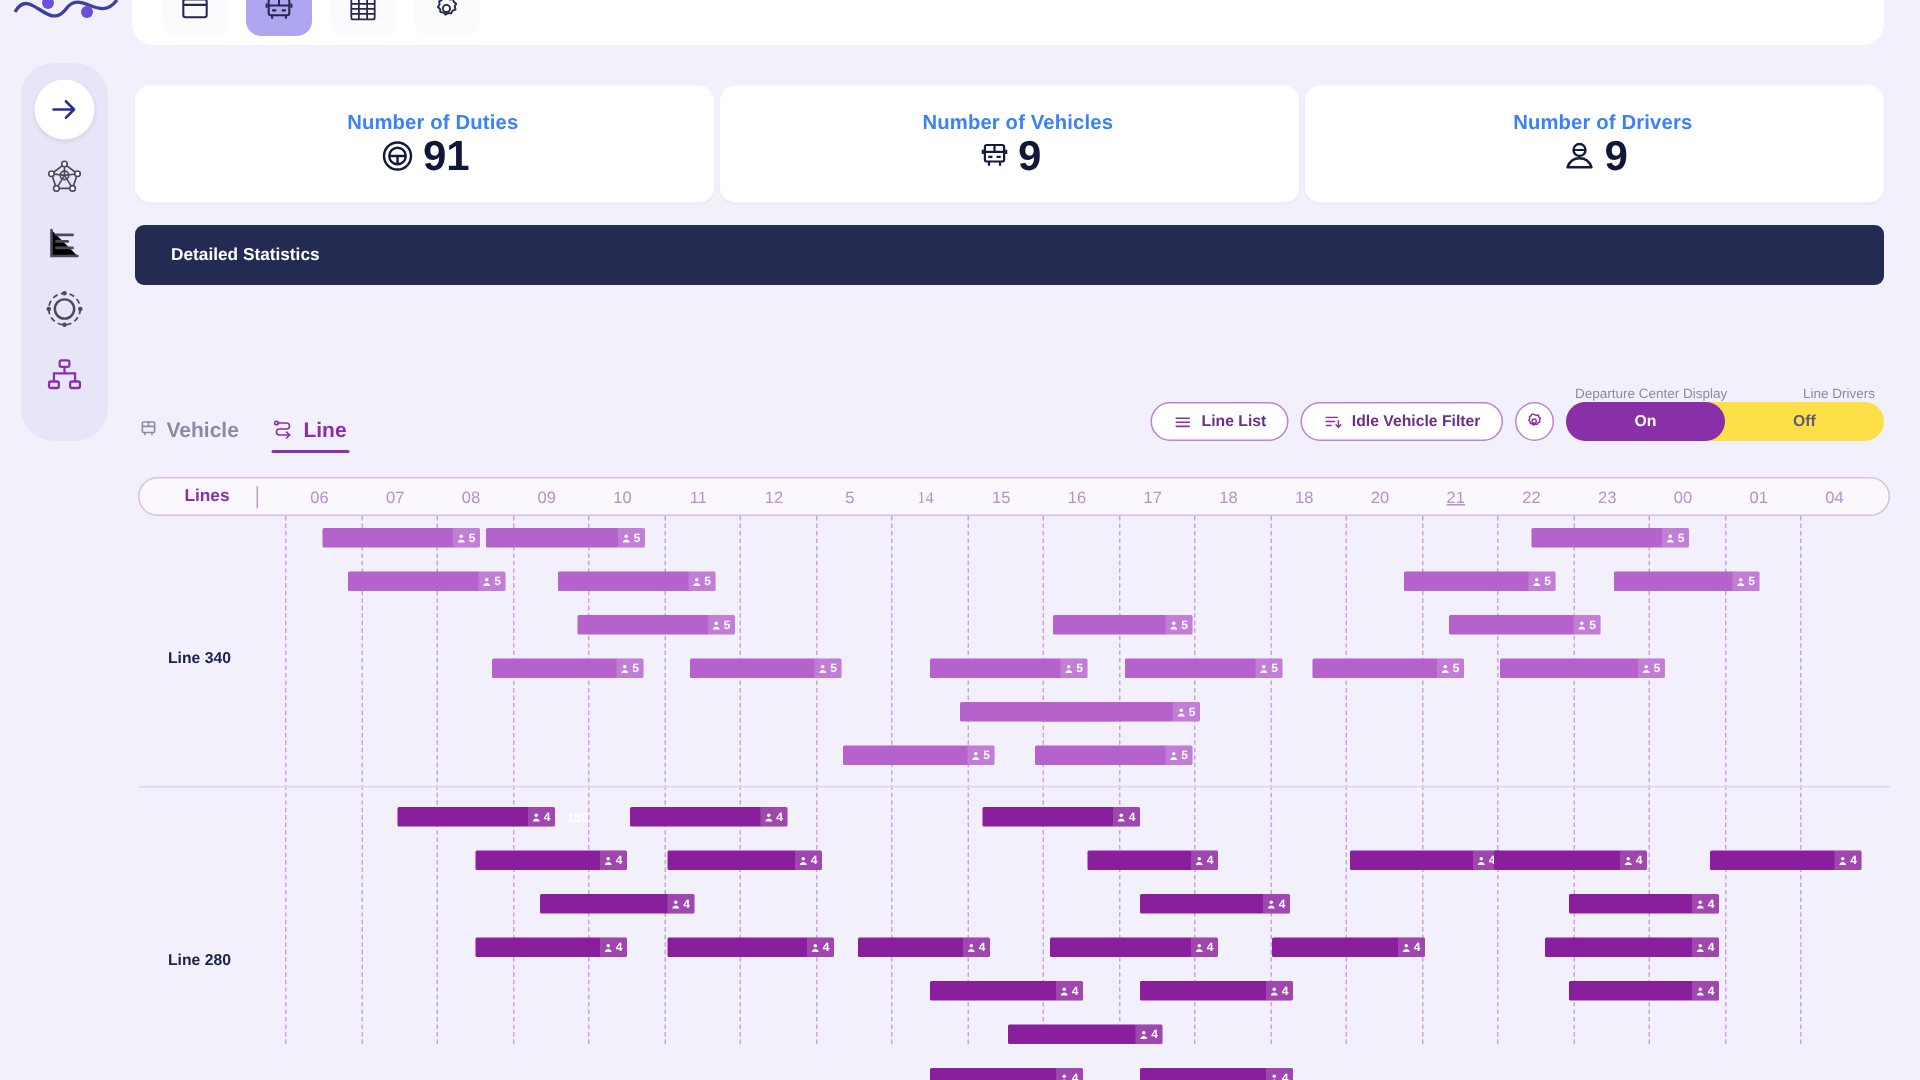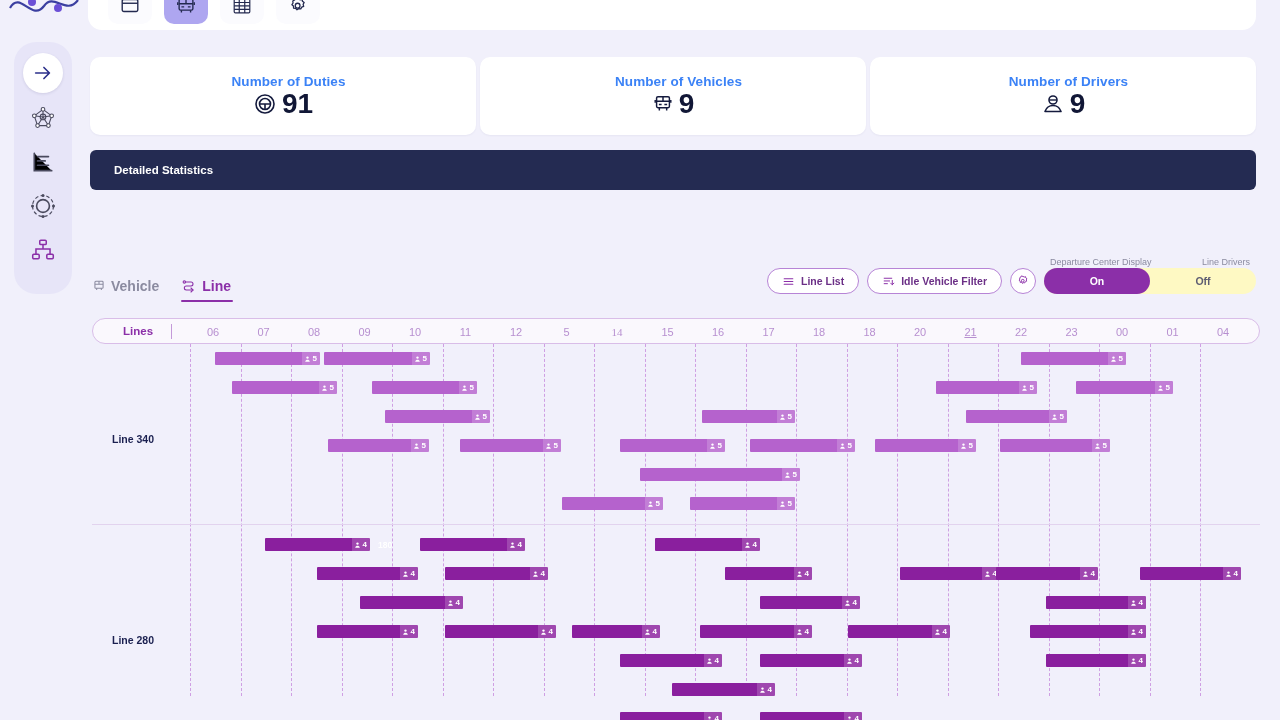--- a/index.html
+++ b/index.html
@@ -71,21 +71,21 @@
   .icon-btn {
     width: 26px; height: 26px; border: 1.3px solid #b784d6; border-radius: 50%;
     background: #fff; display: flex; align-items: center; justify-content: center;
   }
   #toggle-wrap { position: relative; }
   .toggle-labels {
     position: absolute; top: -11px; left: 0; right: 0; display: flex; justify-content: space-between;
     font-size: 9px; color: #8b8ba0; padding: 0 6px;
   }
   #toggle {
-    width: 212px; height: 26px; background: #fef9c3; border-radius: 13px;
+    width: 212px; height: 26px; background: #fde047; border-radius: 13px;
     display: flex; align-items: center;
   }
   .toggle-opt {
     flex: 1; height: 26px; border-radius: 13px; display: flex; align-items: center;
     justify-content: center; font-size: 10.5px; font-weight: bold; color: #5c5c72;
   }
   .toggle-opt.on { background: #8b2fa8; color: #fff; }
   
   #gantt-head {
     position: absolute; left: 92px; top: 318px; width: 1168px; height: 26px;

